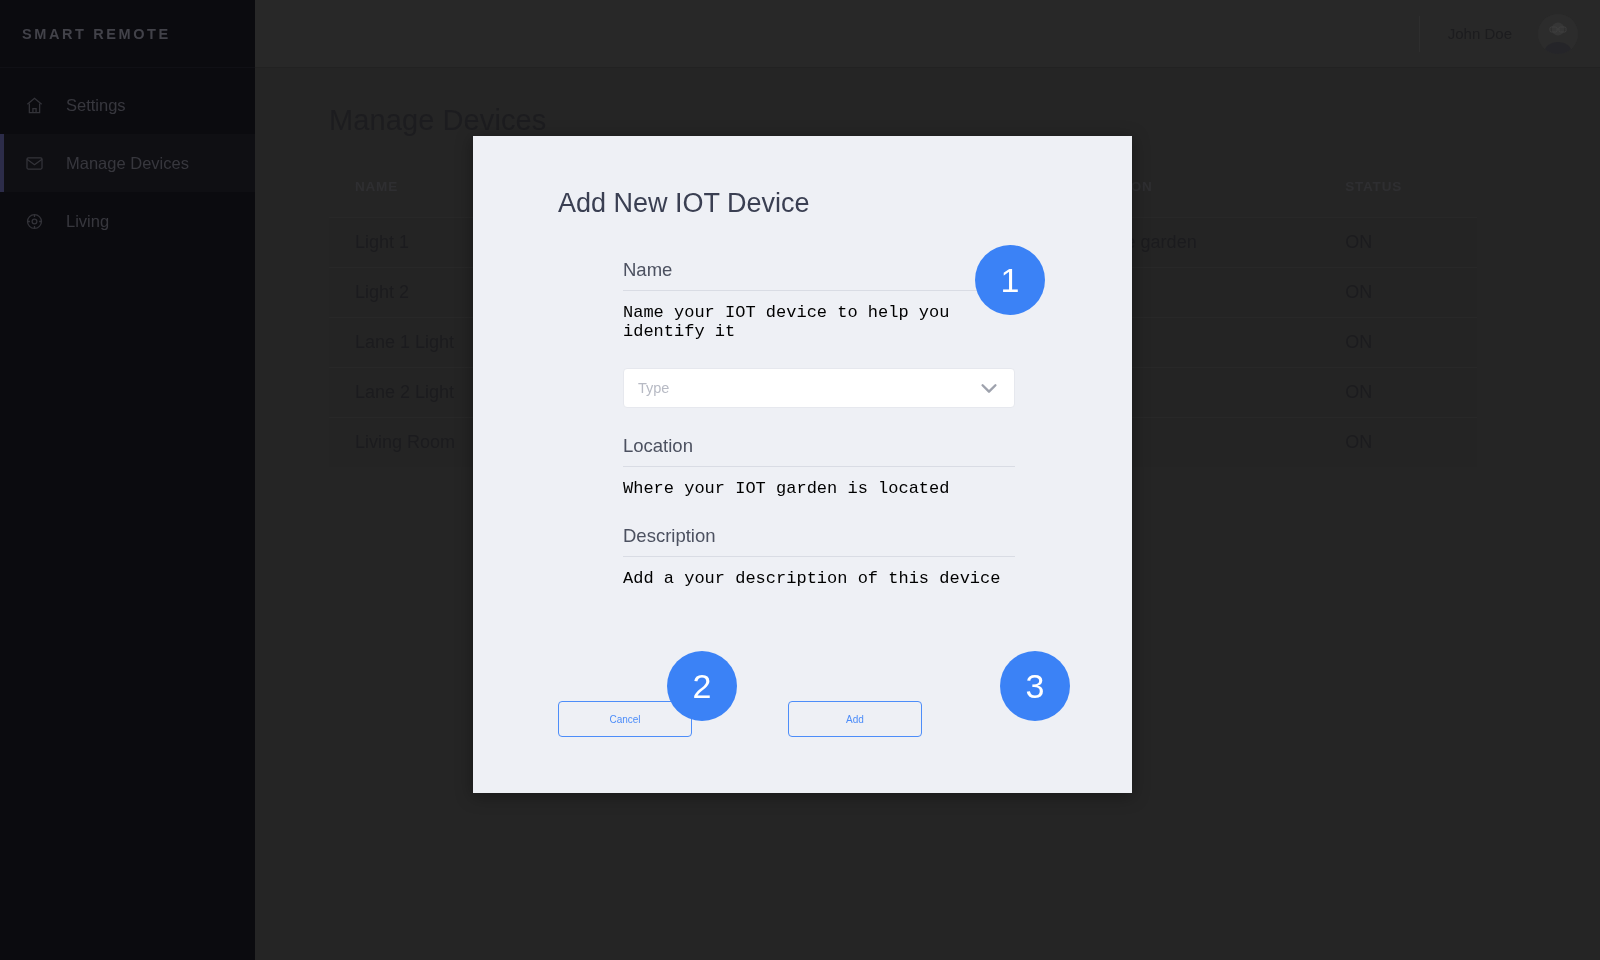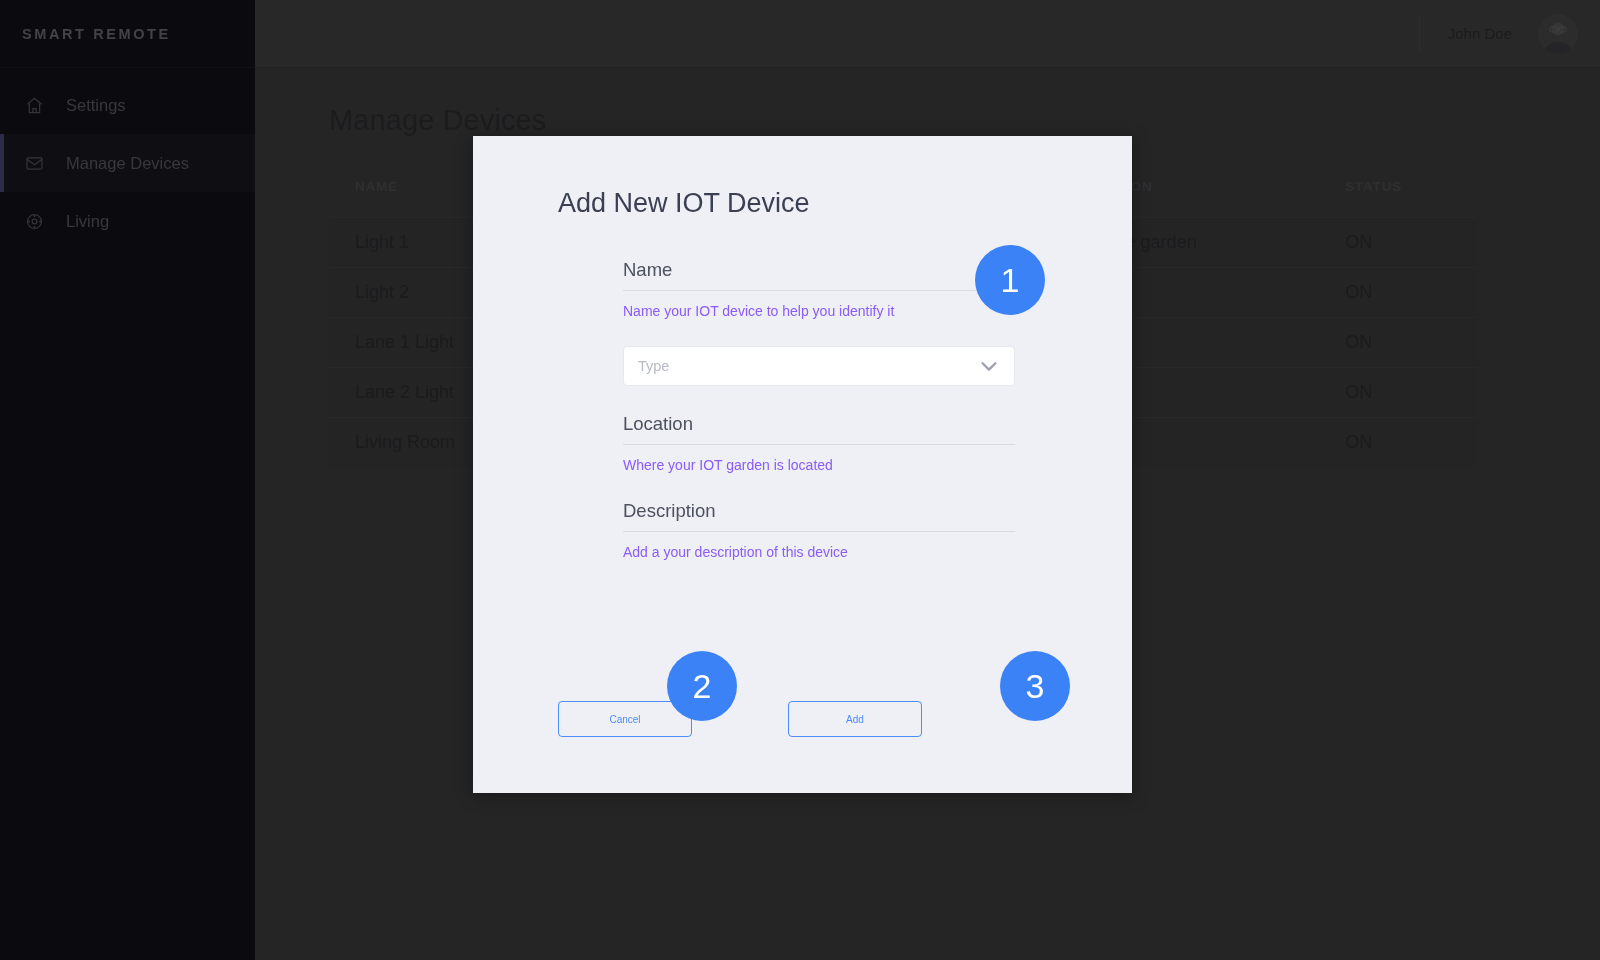--- a/index.html
+++ b/index.html
@@ -150,23 +150,24 @@
   .form { padding: 40px 0 0 150px; position: relative; }
 
   .field { width: 392px; position: relative; }
   .field-label {
     color: #4c5160;
     font-size: 18.5px;
     padding-bottom: 9px;
     border-bottom: 1px solid #d9dce4;
   }
   .field-help {
-    color: #8b5cf6;
-    font-size: 14px;
+    color: #000000;
+    font-size: 17px;
     padding-top: 12px;
+    font-family: Liberation Mono, monospace;
   }
   .gap { height: 27px; }
 
   .select-box {
     width: 392px; height: 40px;
     background: #ffffff;
     border: 1px solid #e6e8ee;
     border-radius: 4px;
     display: flex; align-items: center;
     padding: 0 14px;

